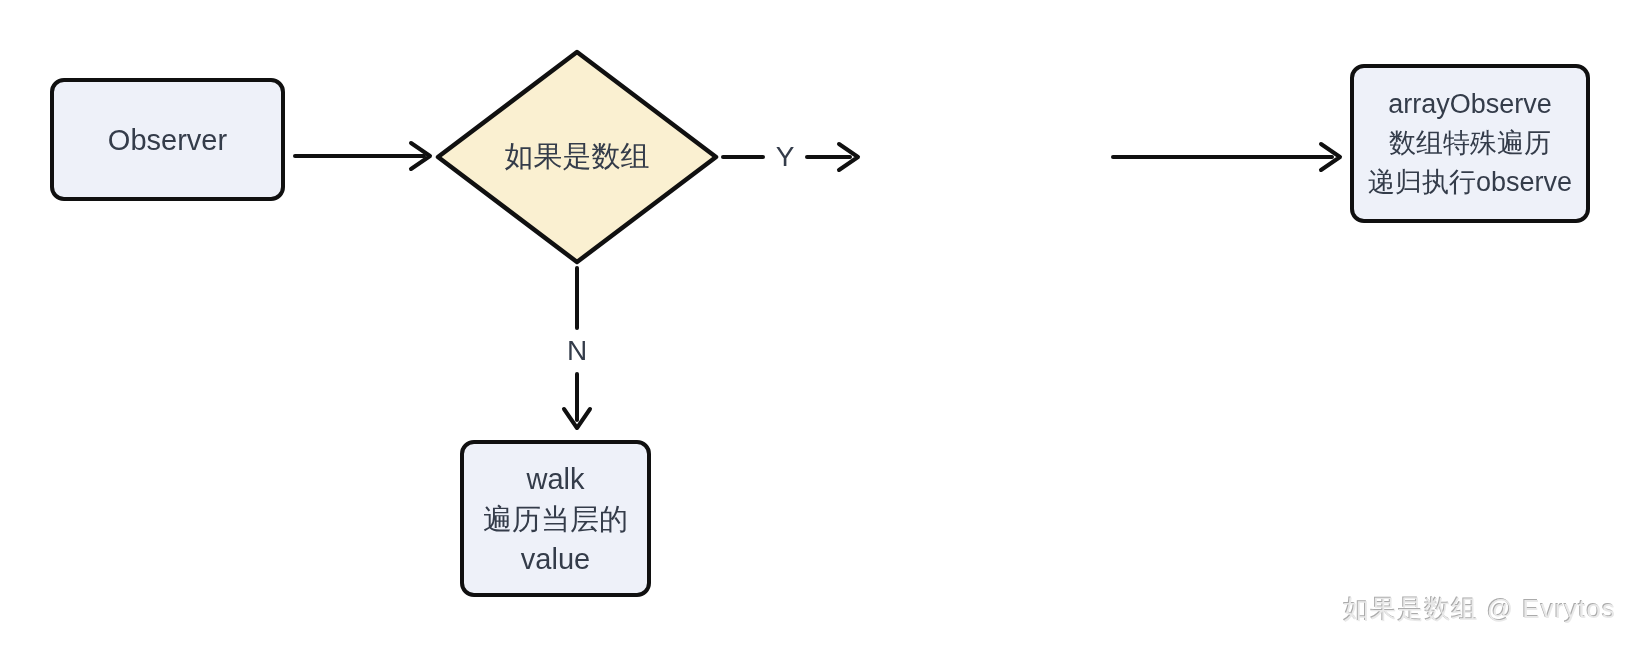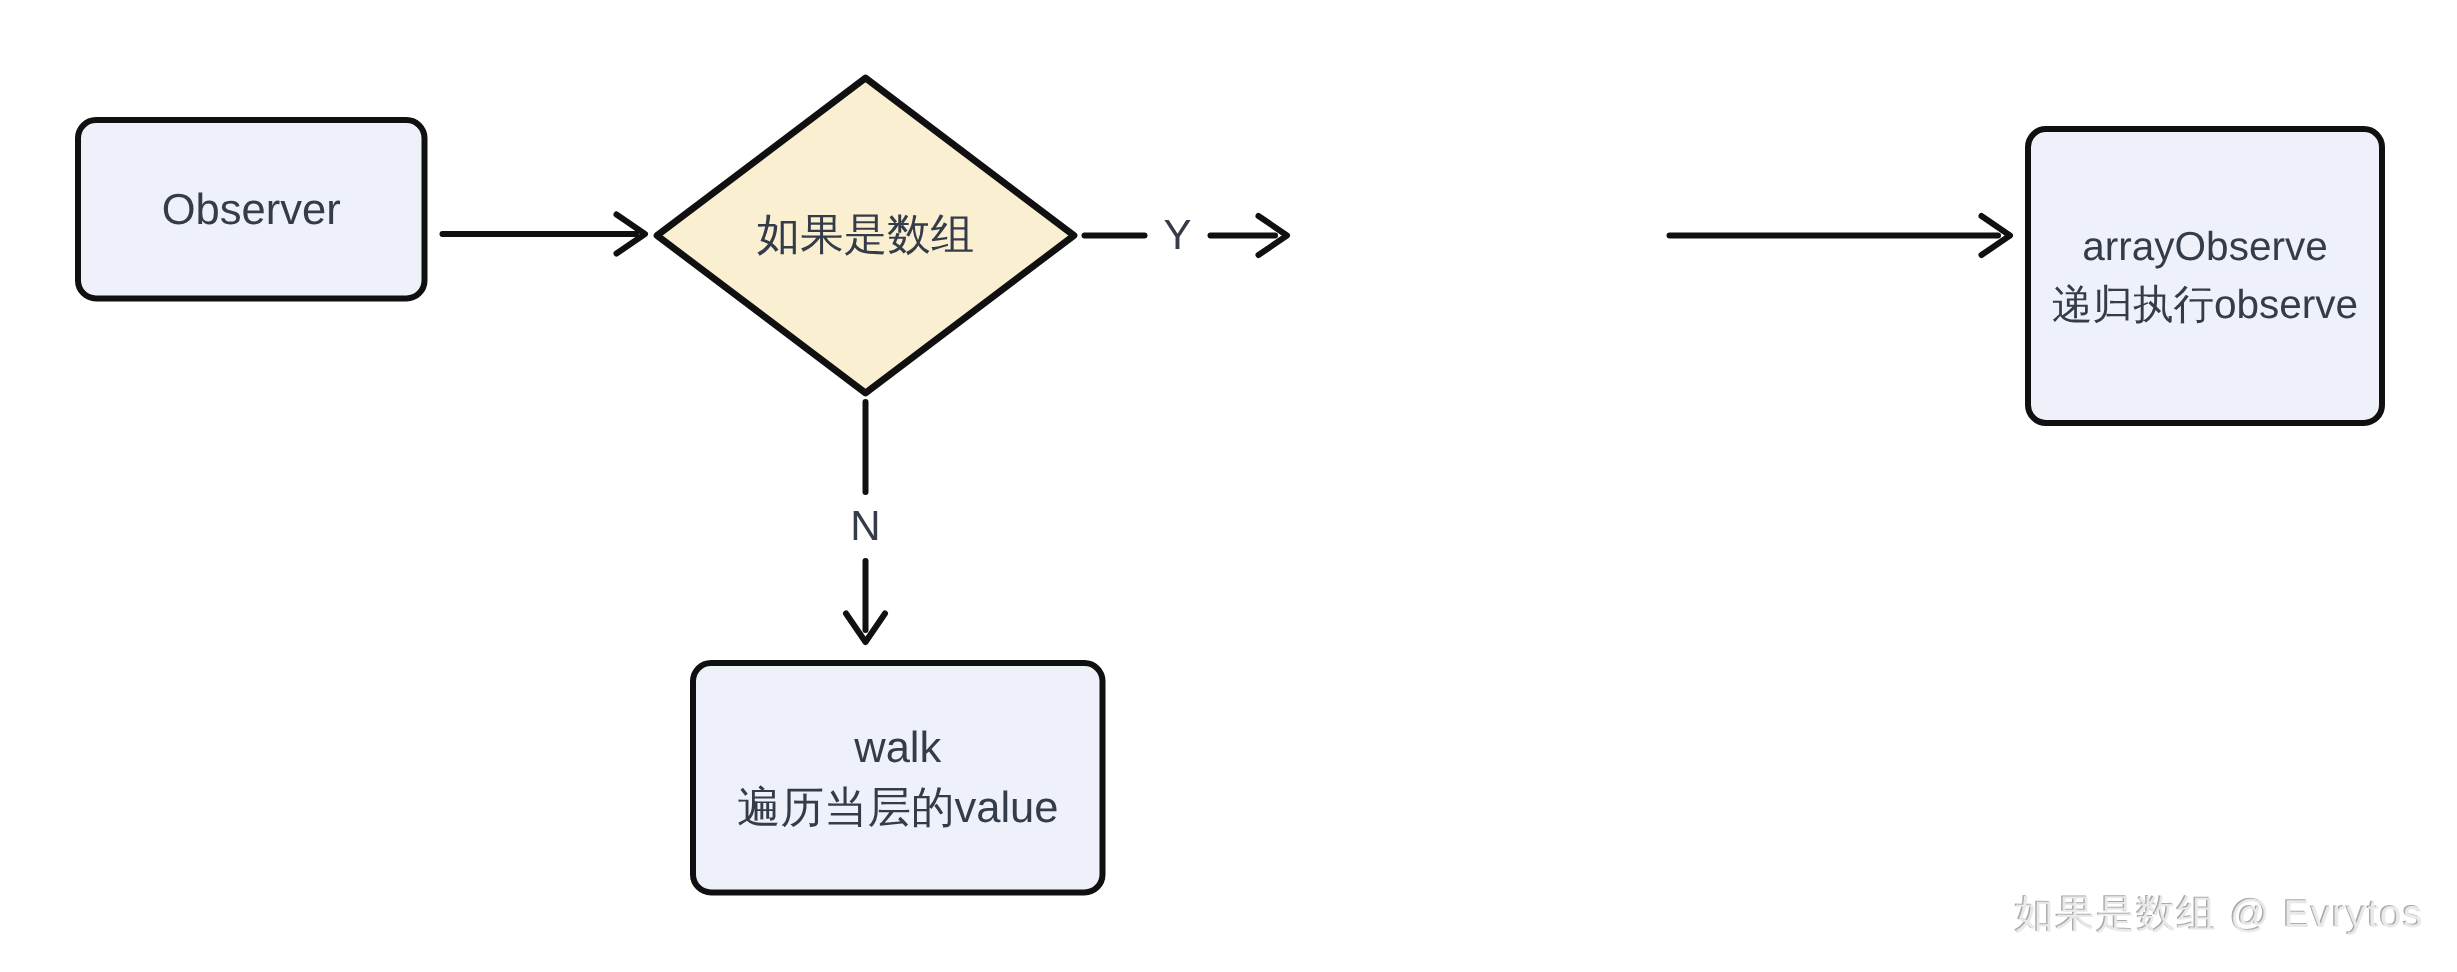--- a/index.html
+++ b/index.html
@@ -106,27 +106,28 @@
 
   <div class="node" style="left:50px;top:78px;width:235px;height:123px;">
     <div>Observer</div>
   </div>
 
   <div class="diamond-label" style="left:457px;top:135px;width:240px;height:44px;">如果是数组</div>
 
   <div class="edge-label" style="left:768px;top:138px;width:34px;height:38px;">Y</div>
 
 
-  <div class="node dense" style="left:1350px;top:84px;width:240px;height:200px;">
+  <div class="node dense" style="left:1350px;top:64px;width:240px;height:159px;">
     <div>arrayObserve</div>
+    <div>数组特殊遍历</div>
     <div>递归执行observe</div>
   </div>
 
   <div class="edge-label" style="left:560px;top:332px;width:34px;height:38px;">N</div>
 
-  <div class="node" style="left:460px;top:440px;width:277px;height:157px;">
+  <div class="node" style="left:460px;top:440px;width:191px;height:157px;">
     <div>walk</div>
     <div>遍历当层的value</div>
   </div>
 
   <div class="watermark">如果是数组 @ Evrytos</div>
 
 </div>
 
 </body></html>

